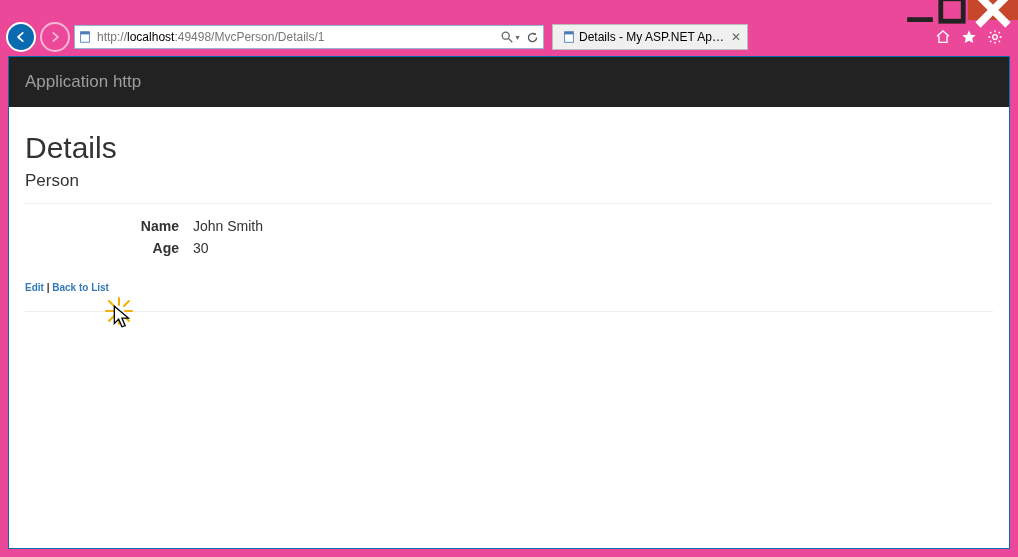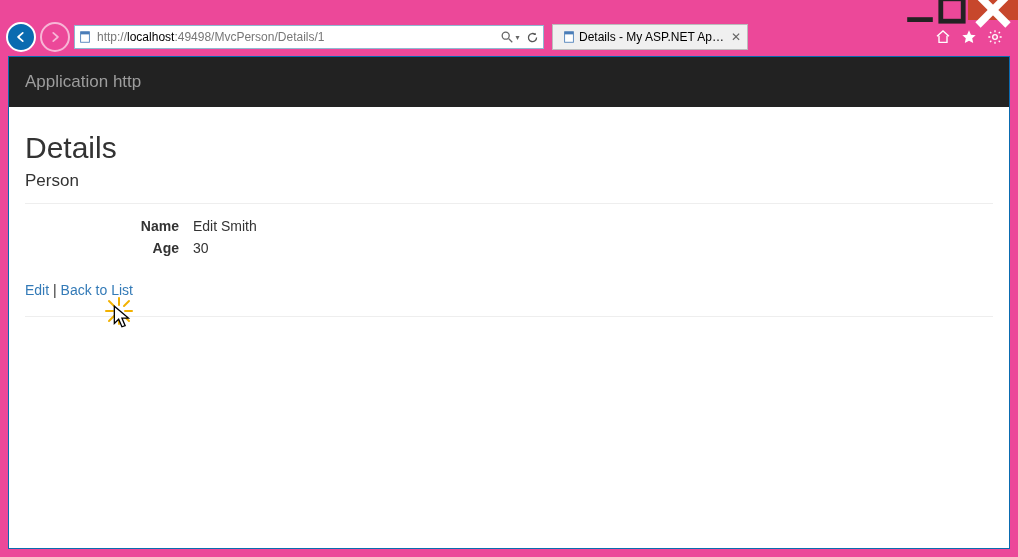--- a/index.html
+++ b/index.html
@@ -33,21 +33,21 @@
 
   .body { padding: 12px 16px 0 16px; flex: 1; overflow: auto; }
   h2.details { font-size: 30px; font-weight: 500; margin: 12px 0 6px 0; color: #333; }
   h4.person { font-size: 17px; font-weight: 500; margin: 0 0 12px 0; color: #333; }
   hr.sep { border: none; border-top: 1px solid #eee; margin: 8px 0 14px 0; }
 
   .dl { display: grid; grid-template-columns: 160px auto; row-gap: 6px; font-size: 14px; color: #333; margin-left: 8px;}
   .dl .term { text-align: right; font-weight: 700; padding-right: 14px; }
   .dl .def { }
 
-  .actions { margin-top: 26px; font-size: 14px; }
+  .actions { margin-top: 26px; font-size: 10px; font-weight: bold; }
   .actions a { color: #337ab7; text-decoration: none; }
   .actions span.sep { color: #333; }
 
   hr.foot { border: none; border-top: 1px solid #eee; margin: 18px 0 14px 0; }
   .footer { color: #333; font-size: 14px; padding-bottom: 12px; }
 
   
   .cursor { position: absolute; left: 110px; top: 304px; pointer-events: none; }
   .cursor svg { width: 26px; height: 26px; }
   .click { position:absolute; left:104px; top:296px; pointer-events:none; }
@@ -157,21 +157,21 @@
       <a href="#">Application http</a>
     </div>
 
     <div class="body">
       <h2 class="details">Details</h2>
       <h4 class="person">Person</h4>
       <hr class="sep">
 
       <div class="dl">
         <div class="term">Name</div>
-        <div class="def">Edit Smith</div>
+        <div class="def">John Smith</div>
         <div class="term">Age</div>
         <div class="def">30</div>
       </div>
 
       <div class="actions">
         <a href="#">Edit</a><span class="sep"> | </span><a href="#">Back to List</a>
       </div>
 
       <hr class="foot">
     </div>

